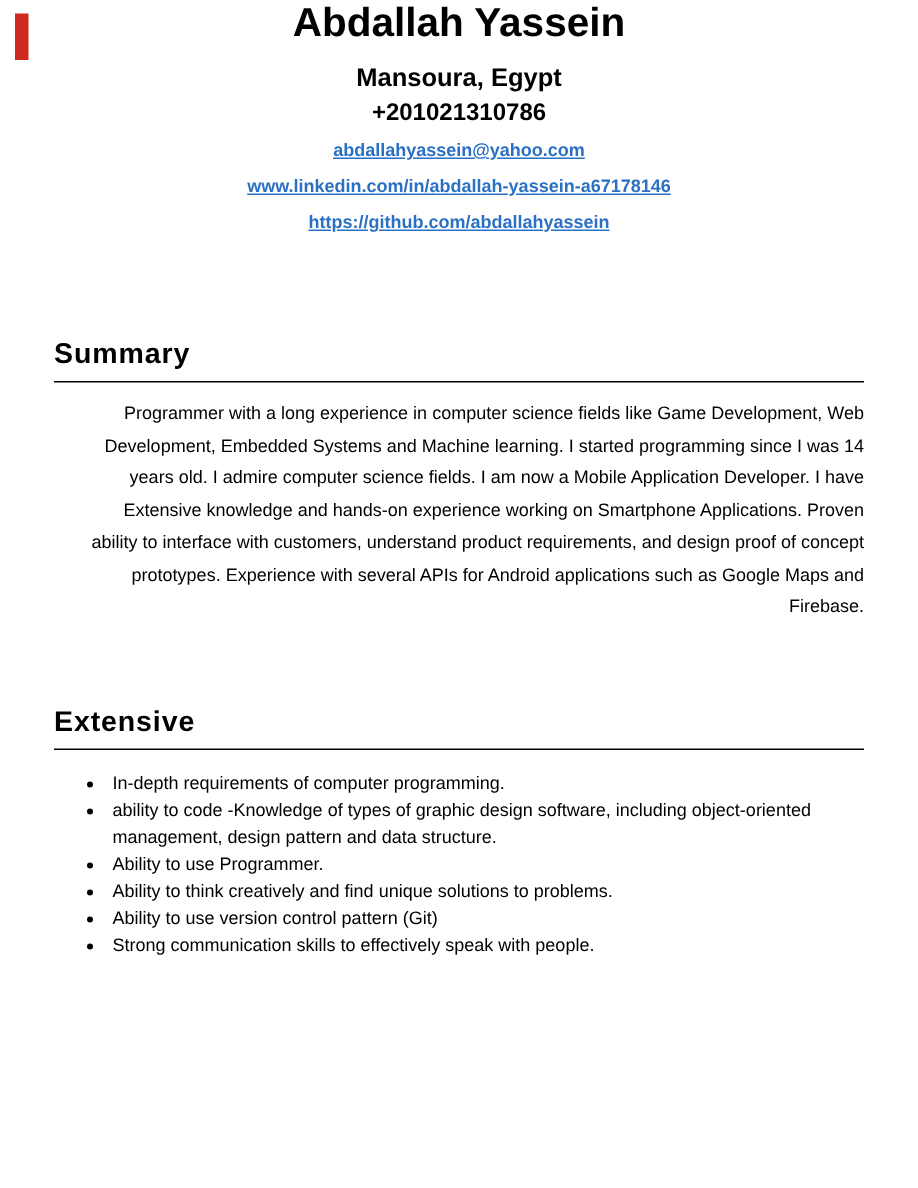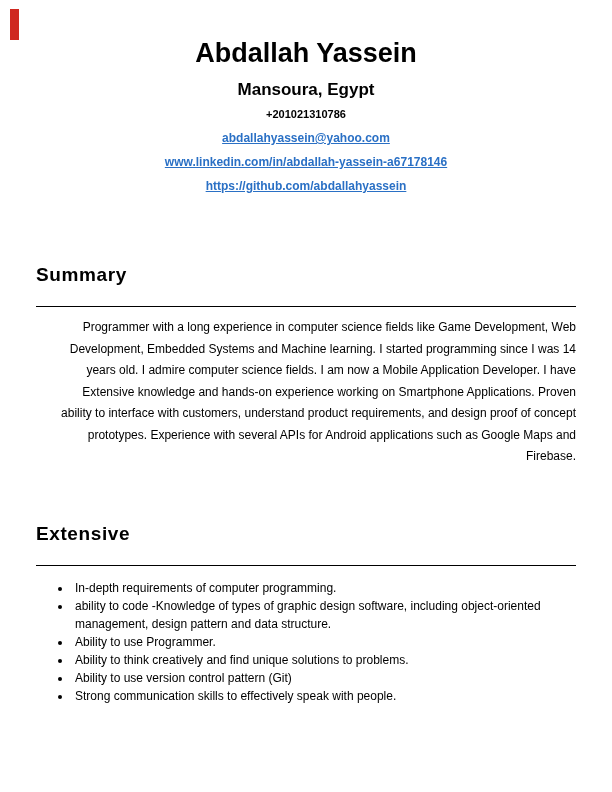--- a/index.html
+++ b/index.html
@@ -23,55 +23,54 @@
     left: 10px;
     top: 9px;
     width: 9px;
     height: 31px;
   }
   .header {
     text-align: center;
   }
   .person-name {
     margin: 0;
-    padding-top: 38px;
     font-size: 27px;
     line-height: 30px;
     font-weight: 700;
     letter-spacing: 0px;
   }
   .location {
     margin-top: 15px;
     font-size: 17px;
     line-height: 13px;
     font-weight: 700;
   }
   .phone {
     margin-top: 11px;
-    font-size: 11px;
+    font-size: 16px;
     line-height: 14px;
     font-weight: 700;
   }
   .contact-link {
     display: block;
     margin-top: 11px;
     font-size: 12px;
     line-height: 13px;
     font-weight: 600;
     text-decoration: underline;
     cursor: pointer;
   }
   .section-heading {
     margin: 0;
     font-size: 19px;
     line-height: 21px;
     font-weight: 700;
     letter-spacing: 0.6px;
     border-bottom: 1.5px solid #000000;
-    padding-bottom: 21px;
+    padding-bottom: 7px;
   }
   .summary-section .section-heading {
     margin-top: 71px;
   }
   .summary-text {
     margin: 10px 0 0 16px;
     font-size: 12px;
     line-height: 21.5px;
     font-weight: 400;
     text-align: right;

